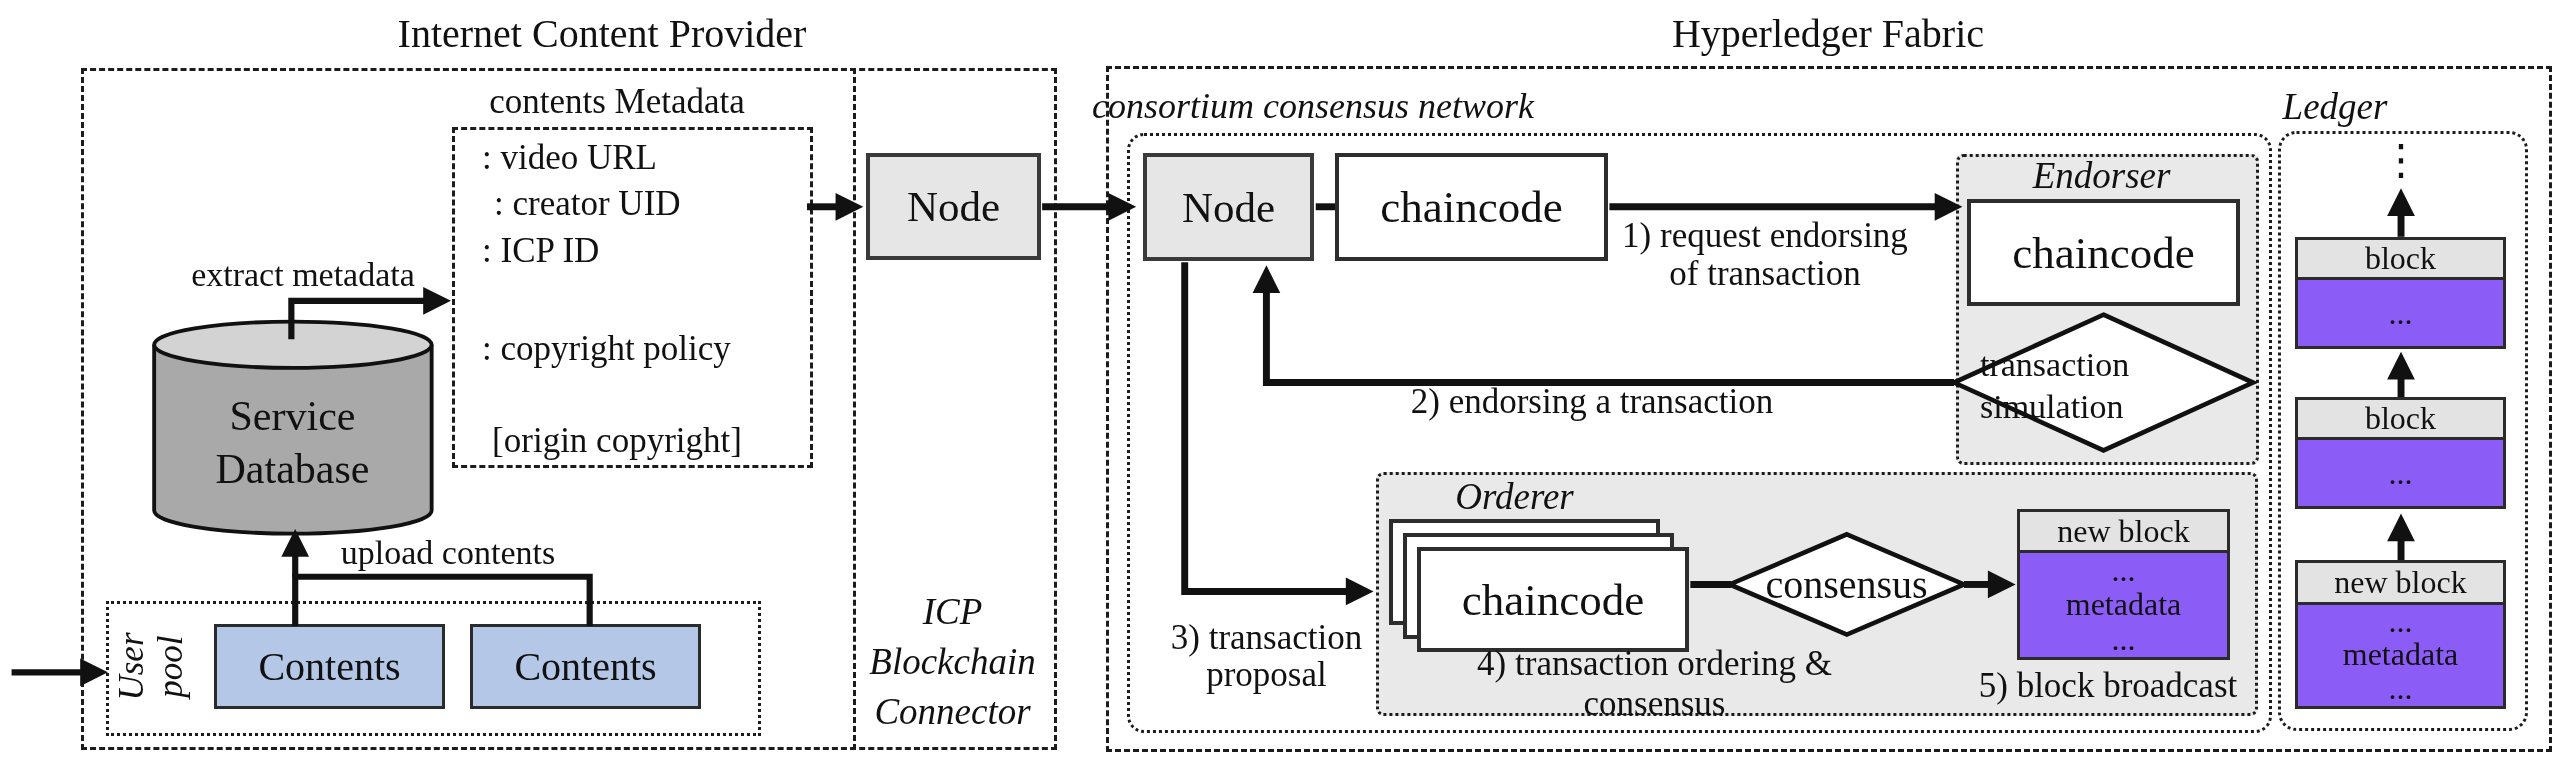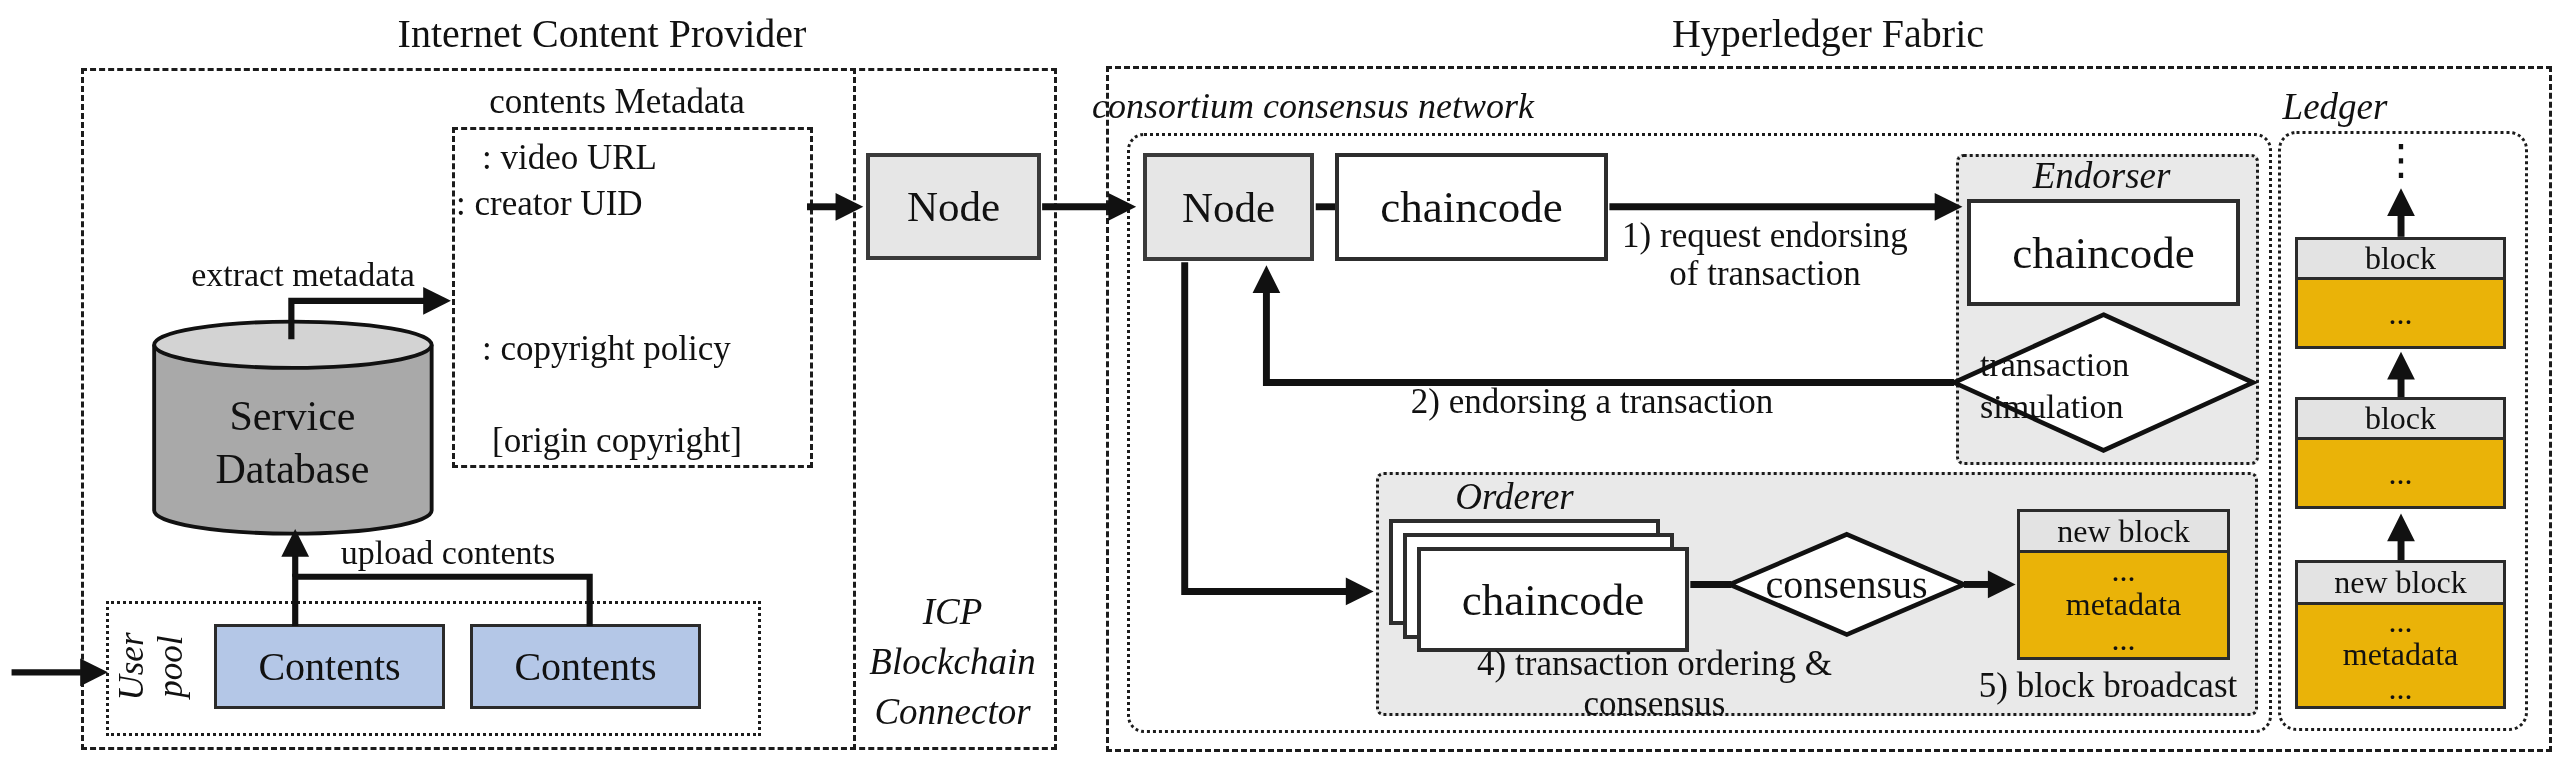--- a/index.html
+++ b/index.html
@@ -11,21 +11,21 @@
   .ctr{display:flex;align-items:center;justify-content:center;text-align:center;}
   .left{display:flex;align-items:center;justify-content:flex-start;text-align:left;}
   .dashed{border:3.9px dashed #1c1c1c;}
   .fdash{border:3.1px dashed #1c1c1c;}
   .dotted{border:3.1px dotted #1c1c1c;}
   .italic{font-style:italic;}
   .panel{background:var(--panel-gray);}
   .solidbox{background:#ffffff;border:4.6px solid #2d2d2d;}
   .graybox{background:var(--box-gray);border:4.6px solid #3a3a3a;}
   .bluebox{background:var(--contents-blue);border:3.9px solid #2b2b2b;}
-  .blk{border:3.9px solid #2b2b2b;background:#eab308;}
+  .blk{border:3.9px solid #2b2b2b;background:#8b5cf6;}
   .blk .hdr{background:var(--header-gray);border-bottom:3.1px solid #2b2b2b;display:flex;align-items:center;justify-content:center;font-size:32px;}
   .blk .row{display:flex;align-items:center;justify-content:center;font-size:32px;}
   svg{position:absolute;left:0;top:0;z-index:3;}
   .z1{z-index:1}.z2{z-index:2}.z4{z-index:4}
 </style>
 </head>
 <body>
 
 <div id="canvas">
 
@@ -109,21 +109,22 @@
       <line x1="3115" y1="727" x2="3115" y2="680" stroke="#111" stroke-width="9"></line>
       <polygon points="3115,666 3097,702 3133,702" fill="#111"></polygon>
     </g>
   </svg>
 
   <div class="abs ctr z4" style="left:371px;top:10.8px;width:462px;height:45px;font-size:40px;">Internet Content Provider</div>
   <div class="abs ctr z4" style="left:1597px;top:10.8px;width:462px;height:45px;font-size:40px;">Hyperledger Fabric</div>
 
   <div class="abs ctr z4" style="left:432px;top:82px;width:370px;height:40px;font-size:35px;">contents Metadata</div>
   <div class="abs left z4" style="left:482px;top:137px;width:308px;height:42px;font-size:35px;">: video URL</div>
-  <div class="abs left z4" style="left:456px;top:183px;width:308px;height:42px;font-size:35px;">: creator UID</div>
+  <div class="abs left z4" style="left:494px;top:183px;width:308px;height:42px;font-size:35px;">: creator UID</div>
+  <div class="abs left z4" style="left:482px;top:230px;width:308px;height:42px;font-size:35px;">: ICP ID</div>
   <div class="abs left z4" style="left:482px;top:328px;width:324px;height:42px;font-size:35px;">: copyright policy</div>
   <div class="abs ctr z4" style="left:455px;top:420px;width:324px;height:42px;font-size:35px;">[origin copyright]</div>
 
   <div class="abs ctr z4" style="left:149px;top:255px;width:308px;height:39px;font-size:34px;">extract metadata</div>
   <div class="abs ctr z4" style="left:177px;top:393px;width:231px;height:45px;font-size:42px;">Service</div>
 
   <div class="abs ctr z4" style="left:294px;top:533px;width:308px;height:39px;font-size:34px;">upload contents</div>
   <div class="abs ctr z4" style="left:177px;top:446px;width:231px;height:45px;font-size:42px;">Database</div>
 
   <div class="abs ctr italic z4" style="left:86px;top:624px;width:131px;height:85px;transform:rotate(-90deg);font-size:35px;line-height:1.1;flex-direction:column;">
@@ -142,20 +143,24 @@
   <div class="abs left italic z4" style="left:1092px;top:86px;width:617px;height:39px;font-size:36px;">consortium consensus network</div>
 
   <div class="abs ctr graybox z4" style="left:1143px;top:153px;width:163px;height:100px;font-size:43px;">Node</div>
   <div class="abs ctr solidbox z4" style="left:1335px;top:153px;width:265px;height:100px;font-size:45px;">chaincode</div>
 
   <div class="abs z4" style="left:1611px;top:217px;width:308px;font-size:35px;text-align:center;line-height:38px;">
     <div>1) request endorsing</div>
     <div>of transaction</div>
   </div>
   <div class="abs ctr z4" style="left:1407px;top:382px;width:370px;height:40px;font-size:35px;">2) endorsing a transaction</div>
+  <div class="abs z4" style="left:1151px;top:619px;width:231px;font-size:35px;text-align:center;line-height:37px;">
+    <div>3) transaction</div>
+    <div>proposal</div>
+  </div>
 
   <div class="abs ctr italic z4" style="left:1986px;top:155px;width:231px;height:40px;font-size:37px;">Endorser</div>
   <div class="abs ctr solidbox z4" style="left:1967px;top:199px;width:265px;height:99px;font-size:45px;">chaincode</div>
   <div class="abs z4" style="left:1980px;top:344px;width:247px;font-size:34px;text-align:left;line-height:42px;">
     <div>transaction</div>
     <div>simulation</div>
   </div>
 
   <div class="abs ctr italic z4" style="left:1422px;top:476px;width:185px;height:40px;font-size:37px;">Orderer</div>
   <div class="abs solidbox z2" style="left:1389px;top:519px;width:263px;height:98px;"></div>

